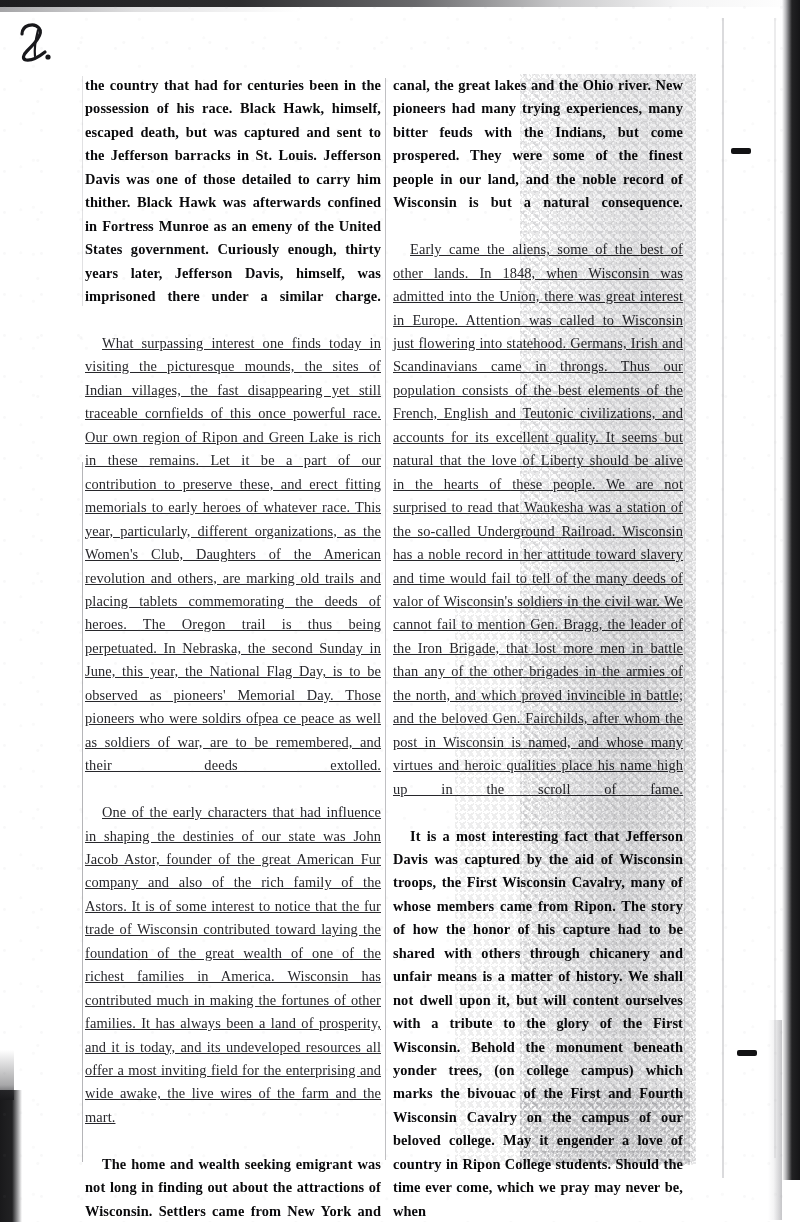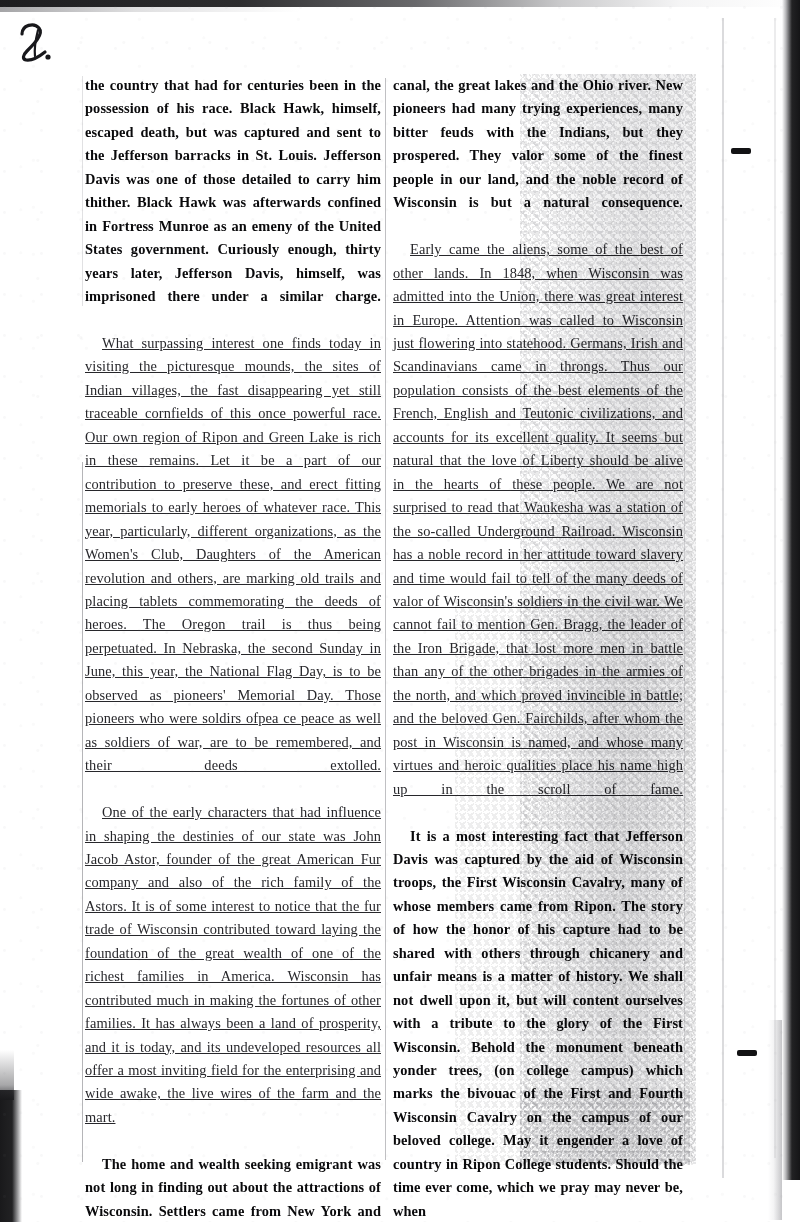--- a/index.html
+++ b/index.html
@@ -239,21 +239,21 @@
   <div class="columns">
 
     <div class="col col-left">
       <p class="indent ink-dark" style="text-indent:0">the country that had for centuries been in the possession of his race. Black Hawk, himself, escaped death, but was captured and sent to the Jefferson barracks in St. Louis. Jefferson Davis was one of those detailed to carry him thither. Black Hawk was afterwards confined in Fortress Munroe as an emeny of the United States government. Curiously enough, thirty years later, Jefferson Davis, himself, was imprisoned there under a similar charge.</p>
       <p class="indent ink-mid">What surpassing interest one finds today in visiting the picturesque mounds, the sites of Indian villages, the fast disappearing yet still traceable cornfields of this once powerful race. Our own region of Ripon and Green Lake is rich in these remains. Let it be a part of our contribution to preserve these, and erect fitting memorials to early heroes of whatever race. This year, particularly, different organizations, as the Women's Club, Daughters of the American revolution and others, are marking old trails and placing tablets commemorating the deeds of heroes. The Oregon trail is thus being perpetuated. In Nebraska, the second Sunday in June, this year, the National Flag Day, is to be observed as pioneers' Memorial Day. Those pioneers who were soldirs ofpea ce peace as well as soldiers of war, are to be remembered, and their deeds extolled.</p>
       <p class="indent ink-mid">One of the early characters that had influence in shaping the destinies of our state was John Jacob Astor, founder of the great American Fur company and also of the rich family of the Astors. It is of some interest to notice that the fur trade of Wisconsin contributed toward laying the foundation of the great wealth of one of the richest families in America. Wisconsin has contributed much in making the fortunes of other families. It has always been a land of prosperity, and it is today, and its undeveloped resources all offer a most inviting field for the enterprising and wide awake, the live wires of the farm and the mart.</p>
       <p class="indent ink-dark">The home and wealth seeking emigrant was not long in finding out about the attractions of Wisconsin. Settlers came from New York and New England by way of the Erie</p>
     </div>
 
     <div class="col col-right">
-      <p class="indent ink-dark" style="text-indent:0">canal, the great lakes and the Ohio river. New pioneers had many trying experiences, many bitter feuds with the Indians, but they prospered. They valor some of the finest people in our land, and the noble record of Wisconsin is but a natural consequence.</p>
+      <p class="indent ink-dark" style="text-indent:0">canal, the great lakes and the Ohio river. New pioneers had many trying experiences, many bitter feuds with the Indians, but come prospered. They were some of the finest people in our land, and the noble record of Wisconsin is but a natural consequence.</p>
       <p class="indent ink-mid">Early came the aliens, some of the best of other lands. In 1848, when Wisconsin was admitted into the Union, there was great interest in Europe. Attention was called to Wisconsin just flowering into statehood. Germans, Irish and Scandinavians came in throngs. Thus our population consists of the best elements of the French, English and Teutonic civilizations, and accounts for its excellent quality. It seems but natural that the love of Liberty should be alive in the hearts of these people. We are not surprised to read that Waukesha was a station of the so-called Underground Railroad. Wisconsin has a noble record in her attitude toward slavery and time would fail to tell of the many deeds of valor of Wisconsin's soldiers in the civil war. We cannot fail to mention Gen. Bragg, the leader of the Iron Brigade, that lost more men in battle than any of the other brigades in the armies of the north, and which proved invincible in battle; and the beloved Gen. Fairchilds, after whom the post in Wisconsin is named, and whose many virtues and heroic qualities place his name high up in the scroll of fame.</p>
       <p class="indent ink-dark">It is a most interesting fact that Jefferson Davis was captured by the aid of Wisconsin troops, the First Wisconsin Cavalry, many of whose members came from Ripon. The story of how the honor of his capture had to be shared with others through chicanery and unfair means is a matter of history. We shall not dwell upon it, but will content ourselves with a tribute to the glory of the First Wisconsin. Behold the monument beneath yonder trees, (on college campus) which marks the bivouac of the First and Fourth Wisconsin Cavalry on the campus of our beloved college. May it engender a love of country in Ripon College students. Should the time ever come, which we pray may never be, when</p>
     </div>
 
   </div>
 
   <div class="shade-right"></div>
   <div class="shade-right-2"></div>
   <div class="shade-bottom"></div>
   <div class="grain"></div>

